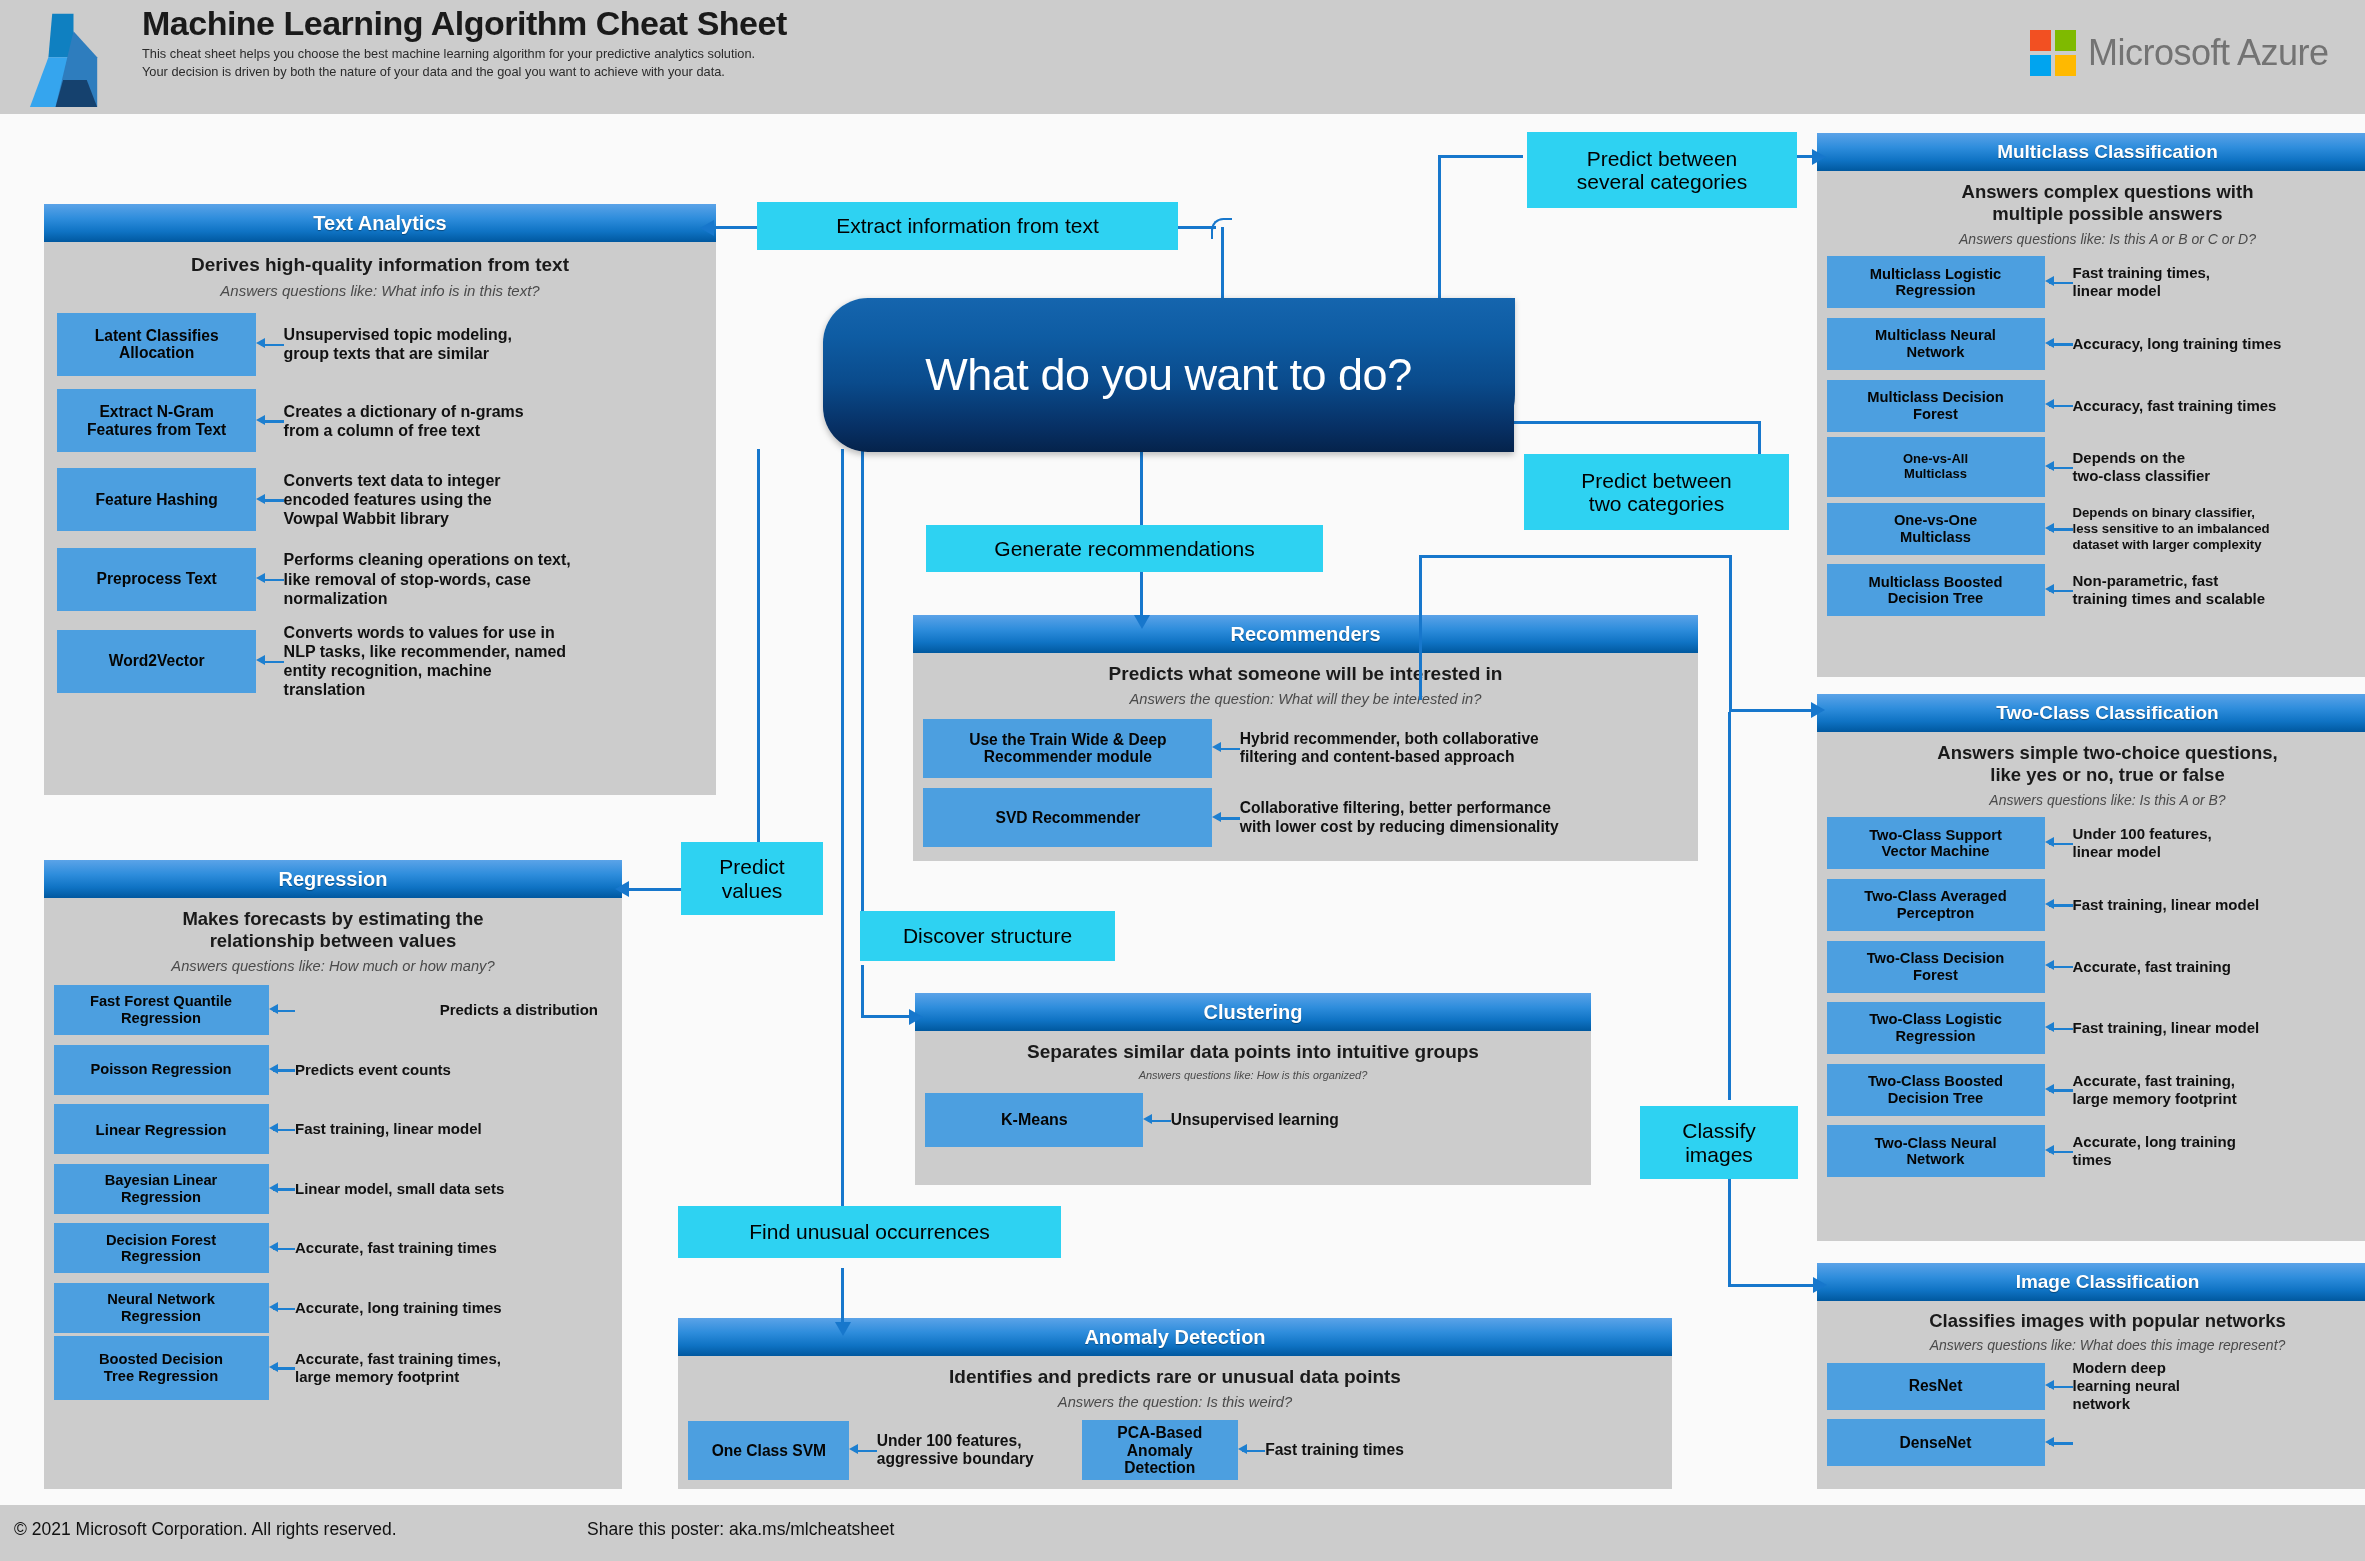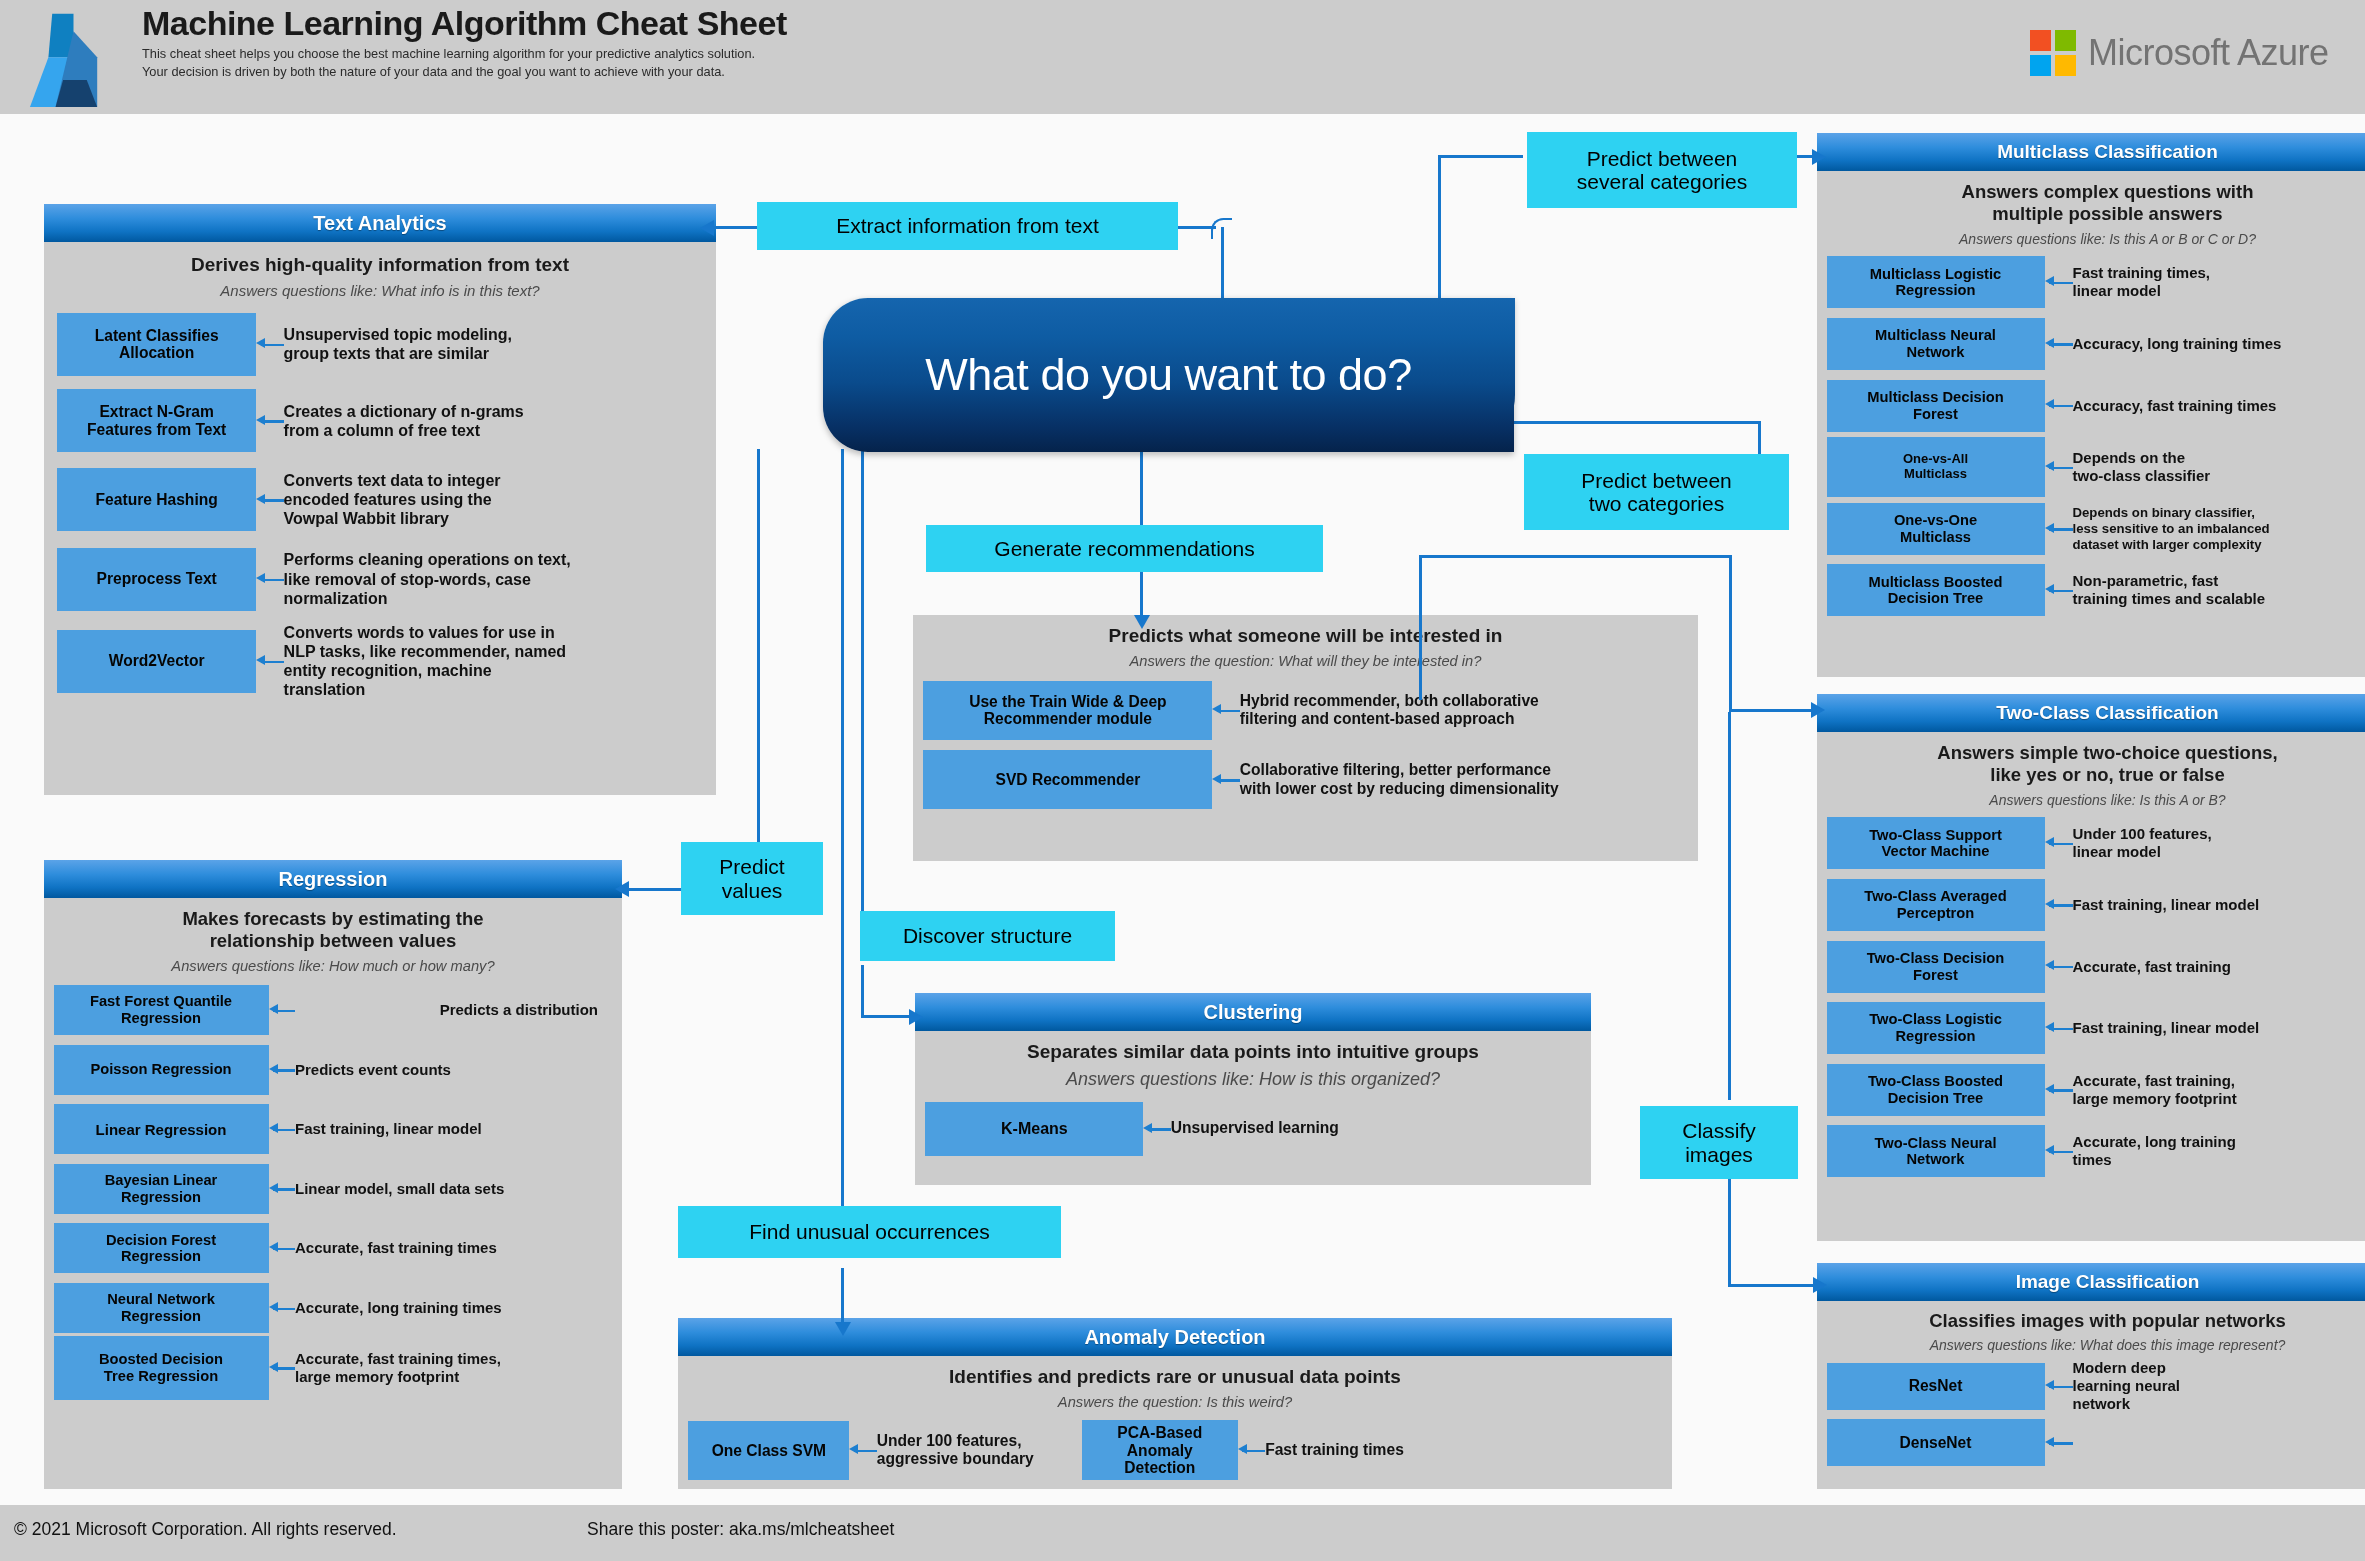--- a/index.html
+++ b/index.html
@@ -567,20 +567,21 @@
           <div class="head"></div>
         </div>
       <div class="alg-note" style="font-size:15px;white-space:pre-line;width:312px;">Accurate, fast training times,
 large memory footprint</div>
     </div>
 
   </div>
 </div>
 
 <div class="panel" id="panel-recommenders" style="left:913px;top:615px;width:785px;height:246px;">
+  <div class="panel-head">Recommenders</div>
   <div class="panel-desc" style="font-size:19px;margin-top:10.4px;">Predicts what someone will be interested in</div>
   <div class="panel-q" style="font-size:14.7px;">Answers the question: What will they be interested in?</div>
   <div class="alg-list" style="margin-top:8.5px;">
     <div class="alg-row" style="margin:0 0 0 10.4px;height:62px;">
       <div class="alg-box" style="width:289px;height:59px;font-size:15.6px;white-space:pre-line;">
         <span style="white-space:pre-line;">Use the Train Wide &amp; Deep
 Recommender module</span>
       </div>
       <div class="mini-arrow" style="width:27.4px;">
           <div class="shaft" style="width:23px;"></div>
@@ -599,21 +600,21 @@
         </div>
       <div class="alg-note" style="font-size:15.6px;white-space:pre-line;width:449px;">Collaborative filtering, better performance
 with lower cost by reducing dimensionality</div>
     </div>
   </div>
 </div>
 
 <div class="panel" id="panel-clustering" style="left:915px;top:993px;width:676px;height:192px;">
   <div class="panel-head">Clustering</div>
   <div class="panel-desc" style="font-size:19px;margin-top:10.4px;">Separates similar data points into intuitive groups</div>
-  <div class="panel-q" style="font-size:18px;font-style:italic;">Answers questions like: How is this organized?</div>
+  <div class="panel-q" style="font-size:11px;font-style:italic;">Answers questions like: How is this organized?</div>
   <div class="alg-list" style="margin-top:9.5px;">
     <div class="alg-row" style="margin:0 0 0 10.4px;height:57px;">
       <div class="alg-box" style="width:218px;height:54px;font-size:16px;">
         <span>K-Means</span>
       </div>
       <div class="mini-arrow" style="width:27.4px;">
           <div class="shaft" style="width:23px;"></div>
           <div class="head"></div>
         </div>
       <div class="alg-note" style="font-size:15.6px;white-space:pre-line;width:303px;">Unsupervised learning</div>

